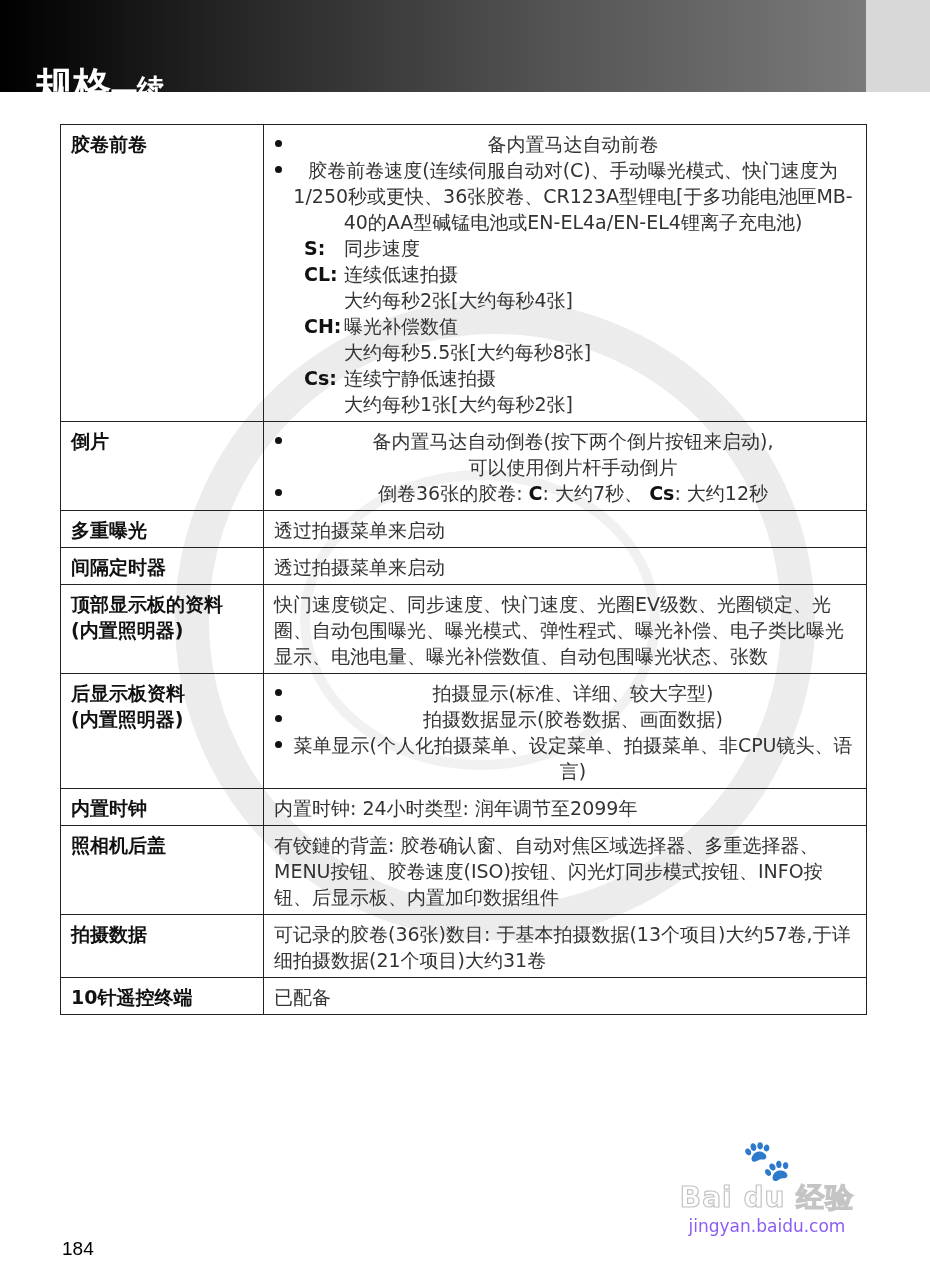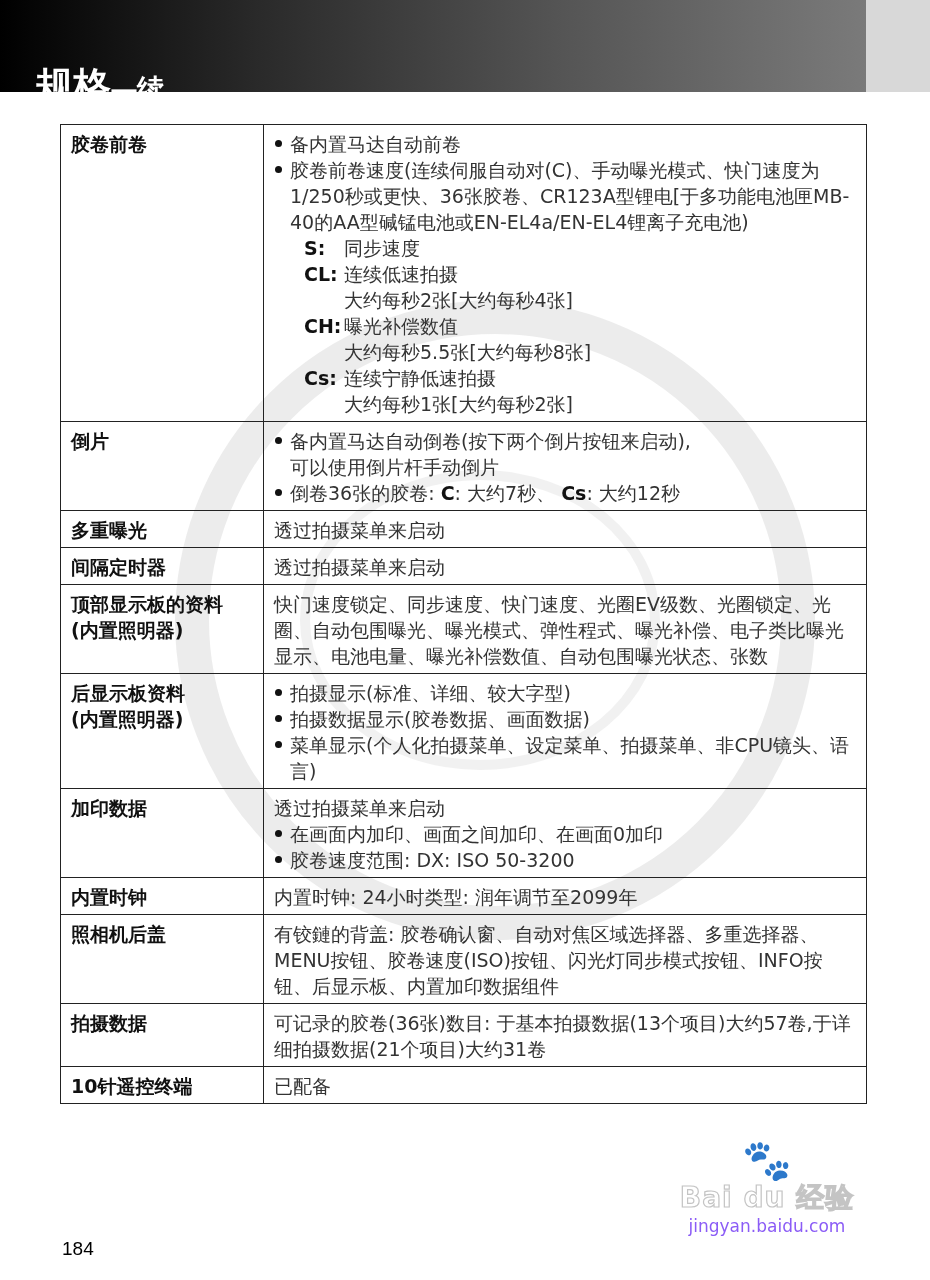--- a/index.html
+++ b/index.html
@@ -37,21 +37,21 @@
     border-collapse: collapse; font-size: 19px; line-height: 26px;
   }
   table.spec td {
     border: 1.5px solid #222; vertical-align: top; padding: 6px 10px 4px 10px;
     background: transparent;
   }
   td.label {
     width: 182px; font-weight: bold; font-size: 19px; color: #111;
   }
   td.value { color: #333; }
-  .bullet { position: relative; padding-left: 16px; }
+  .bullet { position: relative; padding-left: 16px; text-align: center; }
   .bullet::before {
     content: ""; position: absolute; left: 1px; top: 9px; width: 7px; height: 7px;
     border-radius: 50%; background: #111;
   }
   .mode { display: flex; padding-left: 30px; }
   .mode .code { width: 40px; font-weight: bold; color: #111; }
   .mode .desc { flex: 1; }
   .ind { padding-left: 70px; }
   b.sym { color: #111; }
   .page-number {
@@ -147,28 +147,20 @@
       <div>后显示板资料</div>
       <div>(内置照明器)</div>
     </td>
     <td class="value">
       <div class="bullet">拍摄显示(标准、详细、较大字型)</div>
       <div class="bullet">拍摄数据显示(胶卷数据、画面数据)</div>
       <div class="bullet">菜单显示(个人化拍摄菜单、设定菜单、拍摄菜单、非CPU镜头、语言)</div>
     </td>
   </tr>
 
-  <tr>
-    <td class="label">加印数据</td>
-    <td class="value">
-      <div>透过拍摄菜单来启动</div>
-      <div class="bullet">在画面内加印、画面之间加印、在画面0加印</div>
-      <div class="bullet">胶卷速度范围: DX: ISO 50-3200</div>
-    </td>
-  </tr>
 
   <tr>
     <td class="label">内置时钟</td>
     <td class="value">内置时钟: 24小时类型: 润年调节至2099年</td>
   </tr>
 
   <tr>
     <td class="label">照相机后盖</td>
     <td class="value">有铰鏈的背盖: 胶卷确认窗、自动对焦区域选择器、多重选择器、MENU按钮、胶卷速度(ISO)按钮、闪光灯同步模式按钮、INFO按钮、后显示板、内置加印数据组件</td>
   </tr>

